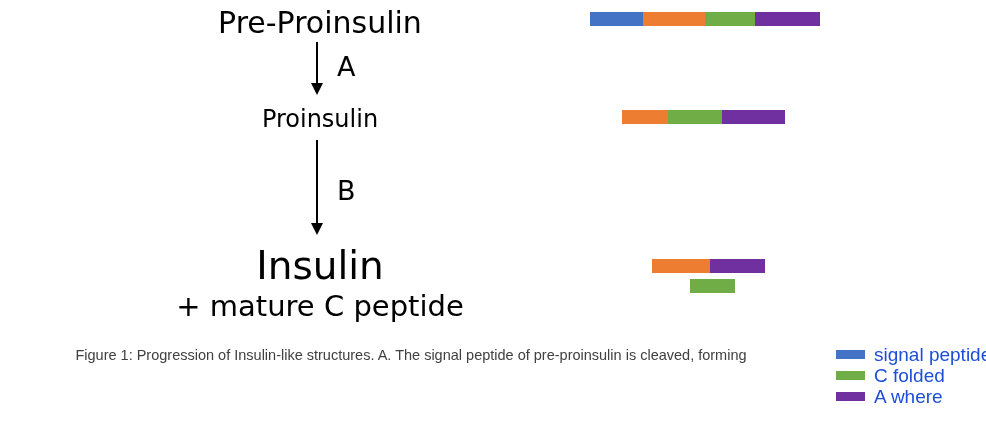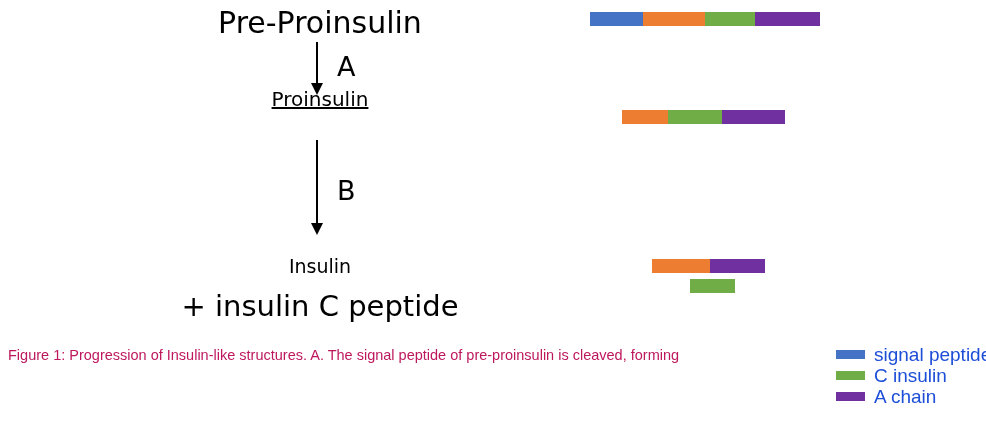--- a/index.html
+++ b/index.html
@@ -27,30 +27,29 @@
     line-height: 1.12;
   }
   #label-pre-proinsulin {
     left: 0px;
     top: 6px;
     width: 640px;
     font-size: 30px;
   }
   #label-proinsulin {
     left: 0px;
-    top: 88px;
-    width: 640px;
-    font-size: 20px;
-    text-decoration: underline;
+    top: 106px;
+    width: 640px;
+    font-size: 24px;
   }
   #label-insulin {
     left: 0px;
-    top: 256px;
-    width: 640px;
-    font-size: 19px;
+    top: 244px;
+    width: 640px;
+    font-size: 39px;
   }
   #label-cleaved-c-peptide {
     left: 0px;
     top: 290px;
     width: 640px;
     font-size: 29px;
   }
 
   
   .arrow {
@@ -103,25 +102,25 @@
   #bar-proinsulin     { left: 622px; top: 110px; width: 163px; }
   #bar-insulin        { left: 652px; top: 259px; width: 113px; }
   #bar-free-c-peptide { left: 690px; top: 279px; width: 45px; }
 
   
   #caption {
     position: absolute;
     left: 8px;
     top: 344px;
     width: 806px;
-    color: #be185d;
+    color: #404040;
     font-family: "Liberation Sans", sans-serif;
     font-size: 14.5px;
     line-height: 1.52;
-    text-align: left;
+    text-align: center;
   }
   #caption .caption-line { display: block; white-space: nowrap; }
   #caption .caption-line.indent { padding-left: 7px; }
 
   
   #legend {
     position: absolute;
     left: 836px;
     top: 344px;
     width: 150px;
@@ -149,21 +148,21 @@
 <body>
 
 <div id="figure-root">
 
   <div class="stage-label" id="label-pre-proinsulin">Pre-Proinsulin</div>
 
   <div class="stage-label" id="label-proinsulin">Proinsulin</div>
 
   <div class="stage-label" id="label-insulin">Insulin</div>
 
-  <div class="stage-label" id="label-cleaved-c-peptide">+ insulin C peptide</div>
+  <div class="stage-label" id="label-cleaved-c-peptide">+ mature C peptide</div>
 
   <div class="arrow" id="arrow-a">
     <div class="arrow-line"></div>
     <div class="arrow-head"></div>
   </div>
   <div class="arrow-label" id="arrow-label-a">A</div>
 
   <div class="arrow" id="arrow-b">
     <div class="arrow-line"></div>
     <div class="arrow-head"></div>
@@ -196,21 +195,21 @@
     <span class="caption-line">Figure 1: Progression of Insulin-like structures. A. The signal peptide of pre-proinsulin is cleaved, forming</span>
   </div>
 
   <div id="legend">
     <div class="legend-row">
       <span class="legend-swatch" style="background: rgb(68, 114, 196);"></span>
       <span class="legend-label">signal peptide</span>
     </div>
     <div class="legend-row">
       <span class="legend-swatch" style="background: rgb(112, 173, 71);"></span>
-      <span class="legend-label">C insulin</span>
+      <span class="legend-label">C folded</span>
     </div>
     <div class="legend-row">
       <span class="legend-swatch" style="background: rgb(112, 48, 160);"></span>
-      <span class="legend-label">A chain</span>
+      <span class="legend-label">A where</span>
     </div>
   </div>
 
 </div>
 
 </body></html>

